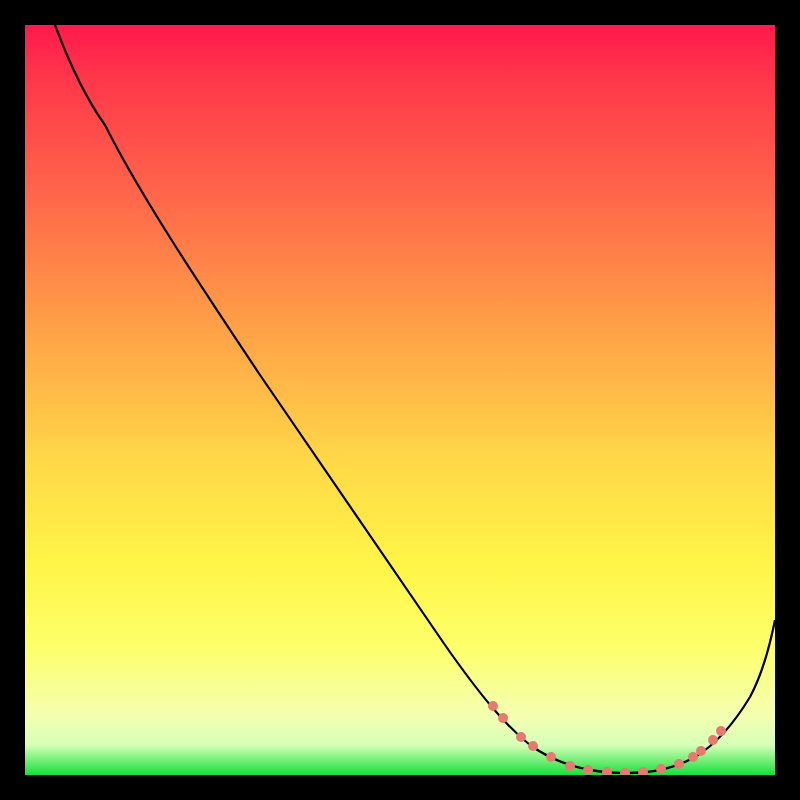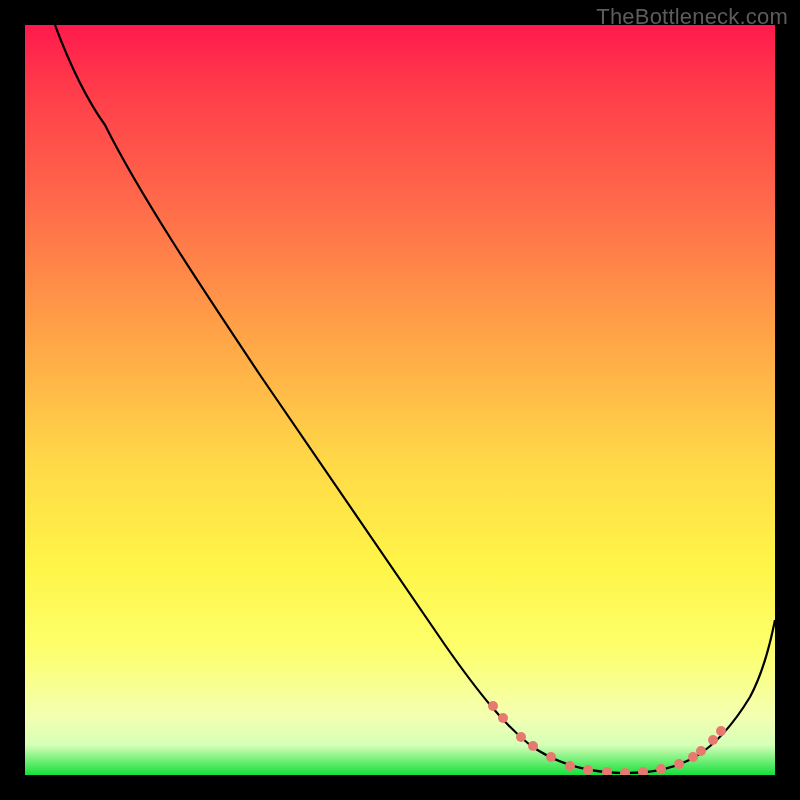--- a/index.html
+++ b/index.html
@@ -55,21 +55,20 @@
     left: 0;
     top: 0;
     width: 750px;
     height: 750px;
   }
 </style>
 </head>
 <body>
 
 <div class="frame">
-  <div class="watermark">TheBottleneck.com</div>
 
   <div class="plot">
     <svg class="curve" viewBox="0 0 750 750" preserveAspectRatio="none">
 
       <path fill="none" stroke="#000" stroke-width="2.2" d="M 30 0
                C 45 40, 60 72, 80 100
                C 115 170, 175 260, 235 350
                C 300 445, 365 540, 420 620
                C 455 670, 480 700, 505 720
                C 530 738, 560 748, 600 748

